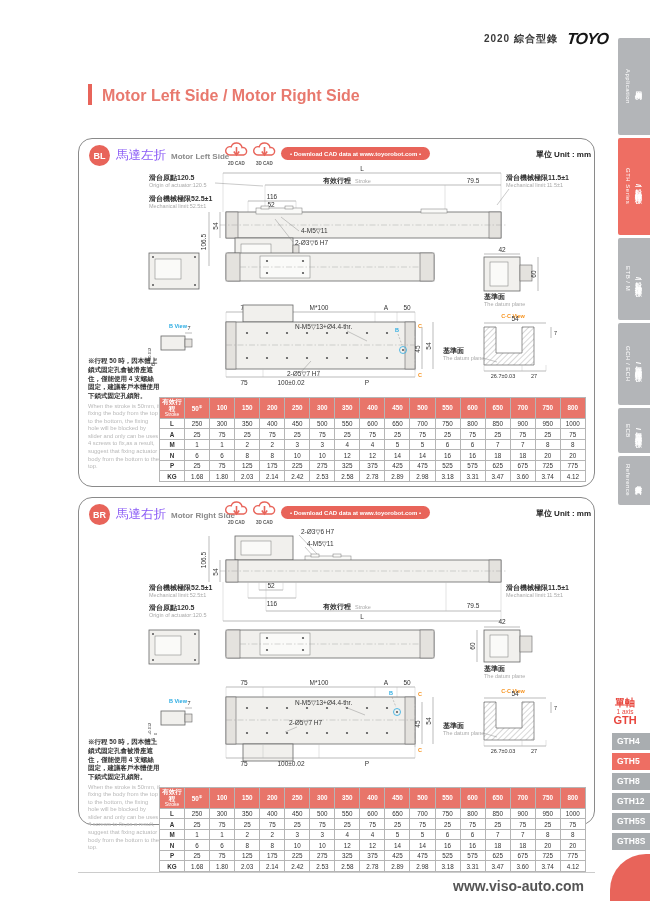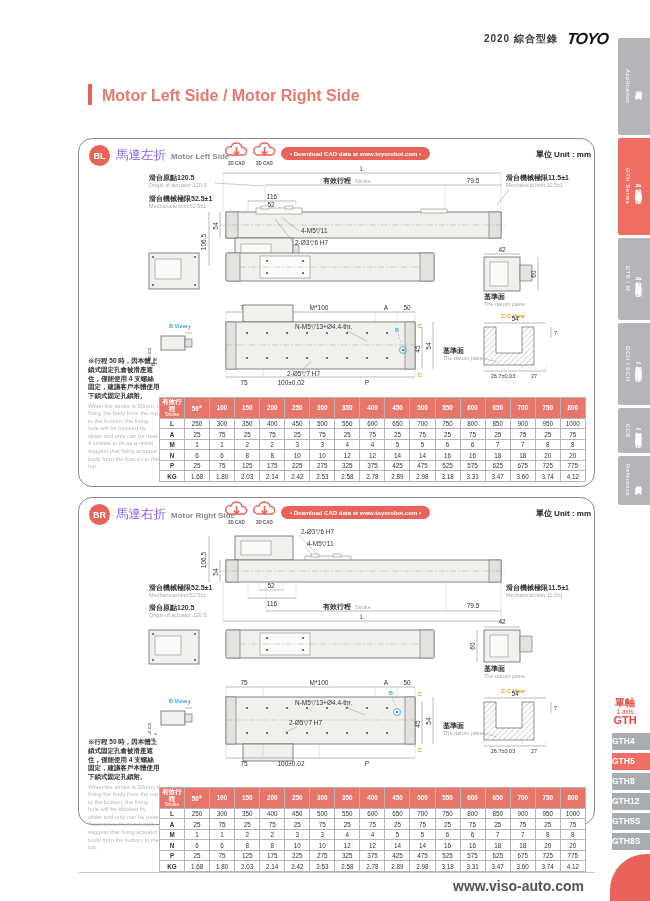--- a/index.html
+++ b/index.html
@@ -73,21 +73,21 @@
             align-items:center;gap:2px;border-radius:2px 0 0 2px;cursor:pointer;}
   .side-tab .vt-en{writing-mode:vertical-rl;font-size:6px;color:#fff;letter-spacing:0.5px;}
   .side-tab .vt-zh{writing-mode:vertical-rl;font-size:7px;font-weight:bold;color:#fff;letter-spacing:1px;}
   .tab-active{background:#ee6e63;}
   .t1{top:38px;height:97px;} .t2{top:138px;height:97px;} .t3{top:238px;height:82px;}
   .t4{top:323px;height:82px;} .t5{top:408px;height:45px;} .t6{top:456px;height:49px;}
 
   .axis-label{position:absolute;right:4px;top:698px;width:42px;text-align:center;color:#e8453c;line-height:1.05;}
   .axis-zh{font-size:10px;font-weight:bold;} .axis-en{font-size:6.5px;} .axis-series{font-size:11px;font-weight:bold;}
   .gth-btn{position:absolute;right:0;width:38px;height:17px;background:#a9adb0;color:#fff;font-size:8.5px;
-           font-weight:bold;line-height:17px;cursor:pointer;}
+           font-weight:bold;line-height:17px;padding-left:5px;cursor:pointer;}
   .g1{top:733px;} .g2{top:753px;} .g3{top:773px;} .g4{top:793px;} .g5{top:813px;} .g6{top:833px;}
   .gth-active{background:#ee6e63;}
 
   
   .footer-line{position:absolute;left:78px;top:872px;width:517px;height:1px;background:#ccc;}
   .footer-url{position:absolute;right:66px;top:878px;font-size:14px;font-weight:bold;color:#555;}
   .corner-red{position:absolute;right:0;bottom:0;width:40px;height:47px;background:#e8645a;border-top-left-radius:36px;}
 </style>
 </head>
 <body>

